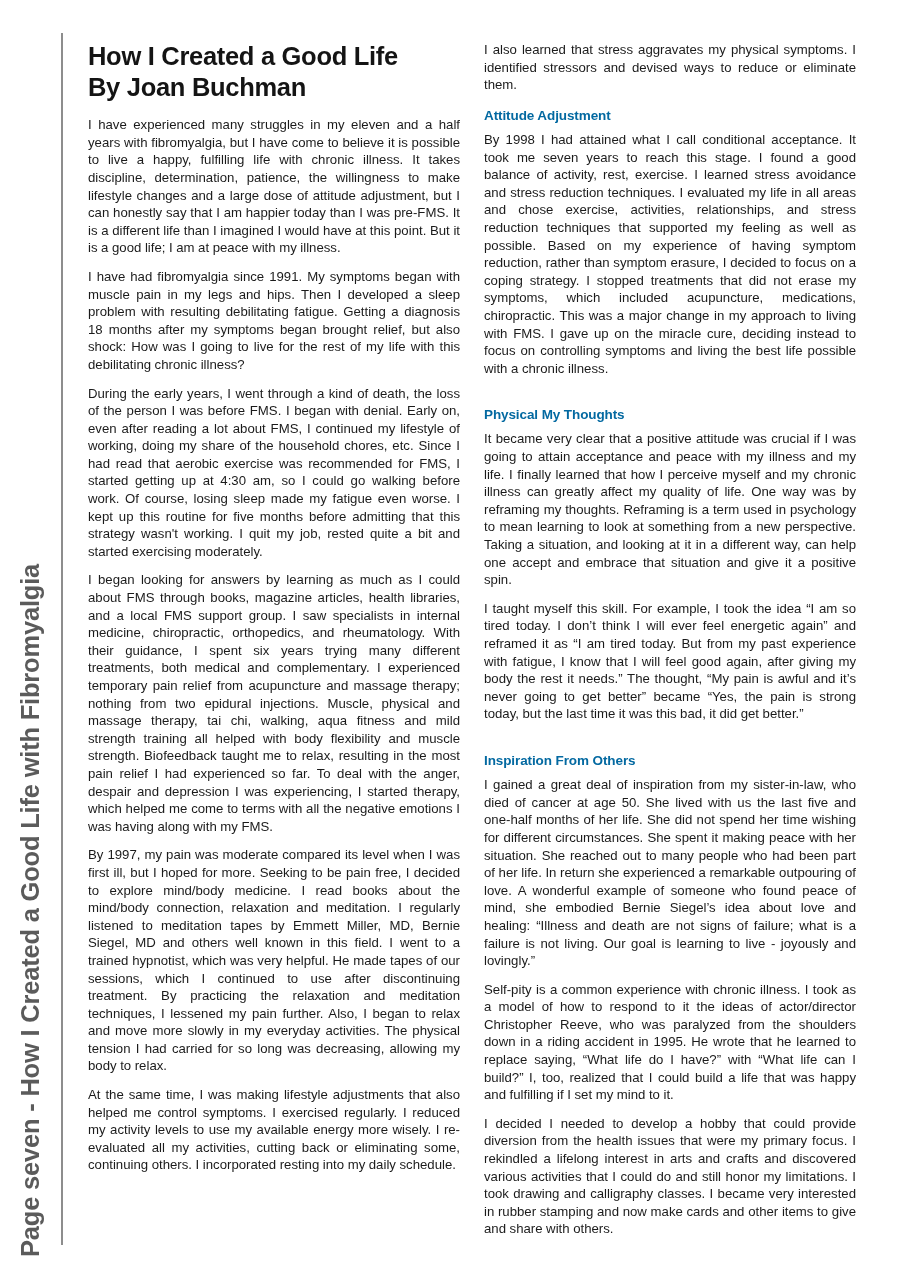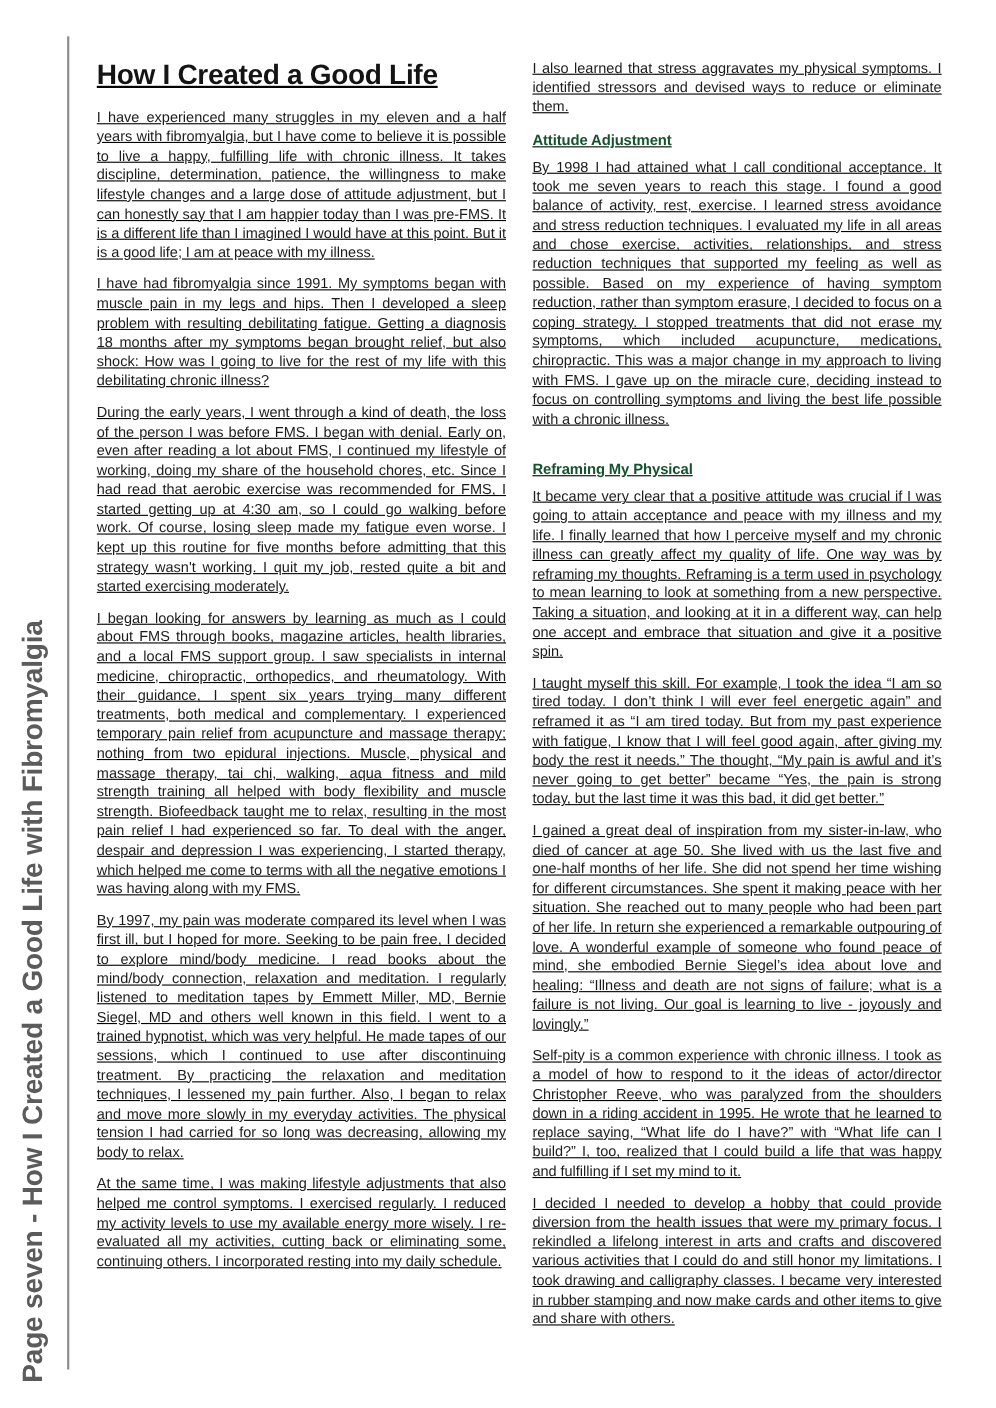--- a/index.html
+++ b/index.html
@@ -45,24 +45,23 @@
     top: 33px;
     width: 2px;
     height: 1212px;
     background: #8d8d8d;
   }
 
   
   #article {
     position: absolute;
     left: 88px;
-    top: 53px;
+    top: 41px;
     width: 770px;
     height: 1205px;
-    text-decoration: underline;
   }
   .cols {
     display: flex;
     gap: 22px;
     align-items: flex-start;
   }
   .col {
     width: 374px;
   }
 
@@ -76,21 +75,21 @@
   }
   h1#headline .ln {
     display: block;
   }
 
   h2.section-heading {
     margin: 14px 0 7px 0;
     font-size: 13.5px;
     line-height: 1.2;
     font-weight: bold;
-    color: #14532d;
+    color: #0369a1;
     letter-spacing: -0.1px;
   }
   h2.section-heading.spaced-top {
     margin-top: 30px;
   }
 
   p.body-par {
     margin: 0 2px 11px 0;
     font-size: 13.2px;
     line-height: 17.6px;
@@ -111,41 +110,43 @@
 </div>
 
 <div id="vrule"></div>
 
 <div id="article">
   <div class="cols">
 
     <div class="col">
       <h1 id="headline">
         <span class="ln">How I Created a Good Life</span>
+        <span class="ln">By Joan Buchman</span>
       </h1>
 
       <p class="body-par">I have experienced many struggles in my eleven and a half years with fibromyalgia, but I have come to believe it is possible to live a happy, fulfilling life with chronic illness. It takes discipline, determination, patience, the willingness to make lifestyle changes and a large dose of attitude adjustment, but I can honestly say that I am happier today than I was pre-FMS. It is a different life than I imagined I would have at this point. But it is a good life; I am at peace with my illness.</p>
 
 
       <p class="body-par">I have had fibromyalgia since 1991. My symptoms began with muscle pain in my legs and hips. Then I developed a sleep problem with resulting debilitating fatigue. Getting a diagnosis 18 months after my symptoms began brought relief, but also shock: How was I going to live for the rest of my life with this debilitating chronic illness?</p>
       <p class="body-par">During the early years, I went through a kind of death, the loss of the person I was before FMS. I began with denial. Early on, even after reading a lot about FMS, I continued my lifestyle of working, doing my share of the household chores, etc. Since I had read that aerobic exercise was recommended for FMS, I started getting up at 4:30 am, so I could go walking before work. Of course, losing sleep made my fatigue even worse. I kept up this routine for five months before admitting that this strategy wasn't working. I quit my job, rested quite a bit and started exercising moderately.</p>
       <p class="body-par">I began looking for answers by learning as much as I could about FMS through books, magazine articles, health libraries, and a local FMS support group. I saw specialists in internal medicine, chiropractic, orthopedics, and rheumatology. With their guidance, I spent six years trying many different treatments, both medical and complementary. I experienced temporary pain relief from acupuncture and massage therapy; nothing from two epidural injections. Muscle, physical and massage therapy, tai chi, walking, aqua fitness and mild strength training all helped with body flexibility and muscle strength. Biofeedback taught me to relax, resulting in the most pain relief I had experienced so far. To deal with the anger, despair and depression I was experiencing, I started therapy, which helped me come to terms with all the negative emotions I was having along with my FMS.</p>
       <p class="body-par">By 1997, my pain was moderate compared its level when I was first ill, but I hoped for more. Seeking to be pain free, I decided to explore mind/body medicine. I read books about the mind/body connection, relaxation and meditation. I regularly listened to meditation tapes by Emmett Miller, MD, Bernie Siegel, MD and others well known in this field. I went to a trained hypnotist, which was very helpful. He made tapes of our sessions, which I continued to use after discontinuing treatment. By practicing the relaxation and meditation techniques, I lessened my pain further. Also, I began to relax and move more slowly in my everyday activities. The physical tension I had carried for so long was decreasing, allowing my body to relax.</p>
       <p class="body-par">At the same time, I was making lifestyle adjustments that also helped me control symptoms. I exercised regularly. I reduced my activity levels to use my available energy more wisely. I re-evaluated all my activities, cutting back or eliminating some, continuing others. I incorporated resting into my daily schedule.</p>
     </div>
 
     <div class="col">
       <p class="body-par">I also learned that stress aggravates my physical symptoms. I identified stressors and devised ways to reduce or eliminate them.</p>
 
       <h2 class="section-heading">Attitude Adjustment</h2>
       <p class="body-par">By 1998 I had attained what I call conditional acceptance. It took me seven years to reach this stage. I found a good balance of activity, rest, exercise. I learned stress avoidance and stress reduction techniques. I evaluated my life in all areas and chose exercise, activities, relationships, and stress reduction techniques that supported my feeling as well as possible. Based on my experience of having symptom reduction, rather than symptom erasure, I decided to focus on a coping strategy. I stopped treatments that did not erase my symptoms, which included acupuncture, medications, chiropractic. This was a major change in my approach to living with FMS. I gave up on the miracle cure, deciding instead to focus on controlling symptoms and living the best life possible with a chronic illness.</p>
 
-      <h2 class="section-heading spaced-top">Reframing My Physical</h2>
+      <h2 class="section-heading spaced-top">Physical My Thoughts</h2>
       <p class="body-par">It became very clear that a positive attitude was crucial if I was going to attain acceptance and peace with my illness and my life. I finally learned that how I perceive myself and my chronic illness can greatly affect my quality of life. One way was by reframing my thoughts. Reframing is a term used in psychology to mean learning to look at something from a new perspective. Taking a situation, and looking at it in a different way, can help one accept and embrace that situation and give it a positive spin.</p>
       <p class="body-par">I taught myself this skill. For example, I took the idea “I am so tired today. I don’t think I will ever feel energetic again” and reframed it as “I am tired today. But from my past experience with fatigue, I know that I will feel good again, after giving my body the rest it needs.” The thought, “My pain is awful and it’s never going to get better” became “Yes, the pain is strong today, but the last time it was this bad, it did get better.”</p>
 
+      <h2 class="section-heading spaced-top">Inspiration From Others</h2>
       <p class="body-par">I gained a great deal of inspiration from my sister-in-law, who died of cancer at age 50. She lived with us the last five and one-half months of her life. She did not spend her time wishing for different circumstances. She spent it making peace with her situation. She reached out to many people who had been part of her life. In return she experienced a remarkable outpouring of love. A wonderful example of someone who found peace of mind, she embodied Bernie Siegel’s idea about love and healing: “Illness and death are not signs of failure; what is a failure is not living. Our goal is learning to live - joyously and lovingly.”</p>
       <p class="body-par">Self-pity is a common experience with chronic illness. I took as a model of how to respond to it the ideas of actor/director Christopher Reeve, who was paralyzed from the shoulders down in a riding accident in 1995. He wrote that he learned to replace saying, “What life do I have?” with “What life can I build?” I, too, realized that I could build a life that was happy and fulfilling if I set my mind to it.</p>
       <p class="body-par">I decided I needed to develop a hobby that could provide diversion from the health issues that were my primary focus. I rekindled a lifelong interest in arts and crafts and discovered various activities that I could do and still honor my limitations. I took drawing and calligraphy classes. I became very interested in rubber stamping and now make cards and other items to give and share with others.</p>
     </div>
 
   </div>
 </div>
 
 </body></html>

